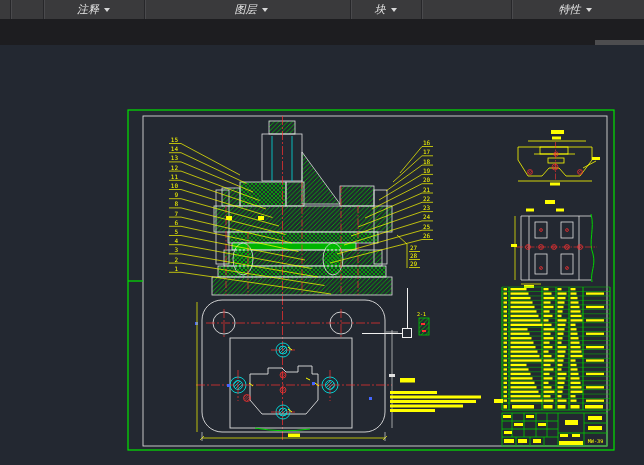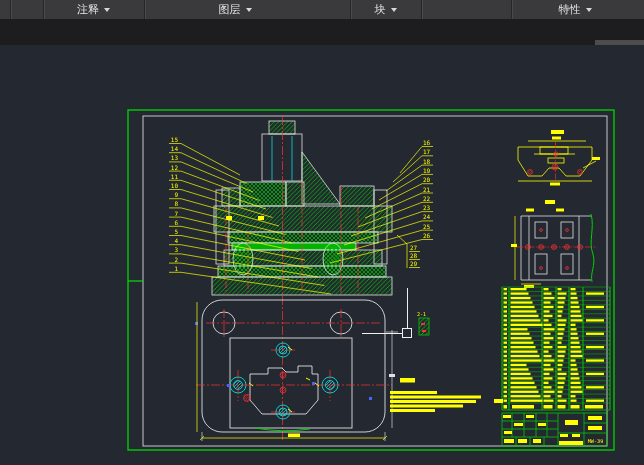--- a/index.html
+++ b/index.html
@@ -1,19 +1,19 @@
 <!DOCTYPE html>
 <html><head>
 <meta charset="utf-8">
 <style>
   html,body{margin:0;padding:0;width:644px;height:465px;overflow:hidden;
     background:#232831;font-family:"Liberation Sans",sans-serif;}
   .ribbon{position:absolute;top:0;left:0;width:644px;height:19px;background:#3a3a3c;}
   .ribbon-panel{position:absolute;top:0;height:19px;display:flex;align-items:center;
-    justify-content:center;gap:5px;color:#e6e6e6;font-size:11px;cursor:default;}
+    justify-content:center;gap:5px;color:#e6e6e6;font-size:11px;cursor:default;font-style:italic;}
   .rib-div{position:absolute;top:0;width:1px;height:19px;background:#27272a;
     box-shadow:1px 0 0 #4a4a4d;}
   .tri{width:0;height:0;border-left:3.5px solid transparent;
     border-right:3.5px solid transparent;border-top:4px solid #d8d8d8;}
   .substrip{position:absolute;top:19px;left:0;width:644px;height:26px;background:#1d1d20;}
   .gray-chip{position:absolute;left:595px;top:21px;width:49px;height:6px;background:#4d4d4f;}
   .canvas{position:absolute;top:45px;left:0;width:644px;height:420px;background:#232831;}
   svg text{font-family:"DejaVu Sans Mono",monospace;}
 </style>
 </head>
@@ -24,21 +24,21 @@
   <div class="rib-div" style="left:43px"></div>
   <div class="rib-div" style="left:144px"></div>
   <div class="rib-div" style="left:350px"></div>
   <div class="rib-div" style="left:421px"></div>
   <div class="rib-div" style="left:511px"></div>
 
   <div class="ribbon-panel" style="left:43px;width:101px">
     <span>注释</span>
     <span class="tri"></span>
   </div>
-  <div class="ribbon-panel" style="left:132px;width:206px">
+  <div class="ribbon-panel" style="left:148px;width:206px">
     <span>图层</span>
     <span class="tri"></span>
   </div>
   <div class="ribbon-panel" style="left:350px;width:71px">
     <span>块</span>
     <span class="tri"></span>
   </div>
   <div class="ribbon-panel" style="left:511px;width:128px">
     <span>特性</span>
     <span class="tri"></span>

